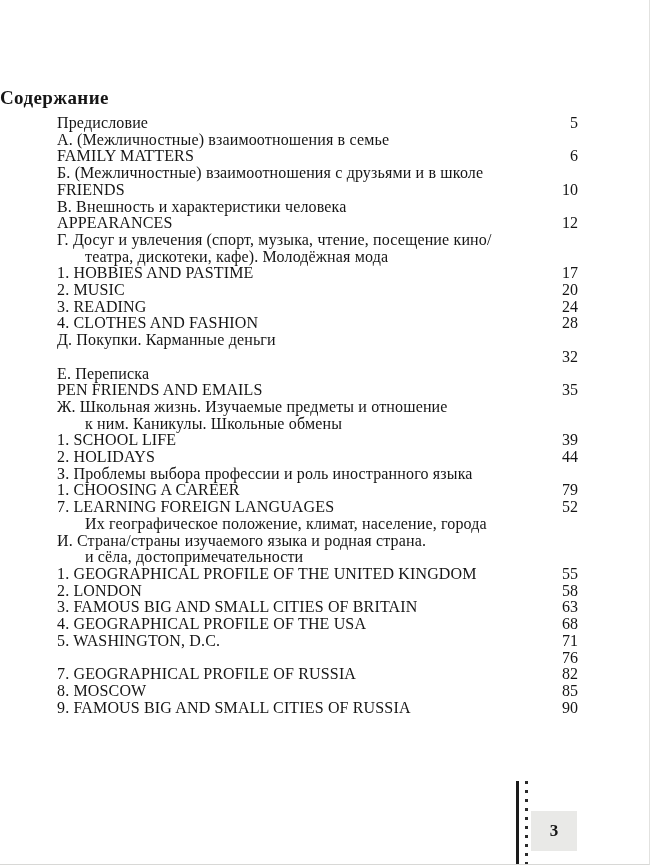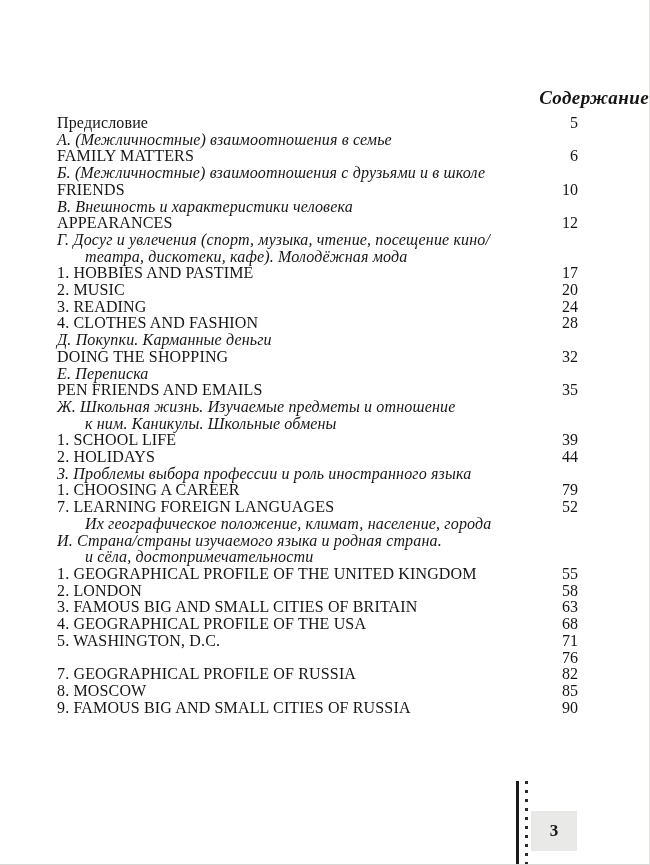--- a/index.html
+++ b/index.html
@@ -11,43 +11,42 @@
     position:relative;
     overflow:hidden;
   }
   .page {
     position:absolute; inset:0;
     background:#ffffff;
     border-right:1px solid #e2e2e0;
     border-bottom:1px solid #d8d8d6;
   }
   .title {
-    text-align:right;
+    text-align:left;
     font-weight:bold;
     font-size:19px;
     padding-top:87px;
     letter-spacing:0.4px;
-    font-style:italic;
   }
   .toc {
     position:absolute;
     left:57px;
     top:115px;
     width:521px;
   }
   .row {
     display:flex;
     align-items:baseline;
     font-size:16px;
     line-height:16.7px;
     white-space:nowrap;
   }
   .row .txt { letter-spacing:0.15px; }
   .row .pg { margin-left:auto; padding-left:10px; }
-  .row.it { font-style:italic; }
+  .row.it { }
   .row.ind .txt { padding-left:28px; }
   .footer {
     position:absolute;
     right:0; bottom:0;
     width:133px; height:83px;
   }
   .corner-rule {
     position:absolute;
     left:0; top:0;
     width:3px; height:83px;
@@ -125,21 +124,20 @@
         <span class="pg">24</span>
       </div>
       <div class="row">
         <span class="txt">4. CLOTHES AND FASHION</span>
         <span class="pg">28</span>
       </div>
       <div class="row it">
         <span class="txt">Д. Покупки. Карманные деньги</span>
       </div>
       <div class="row">
-        <span class="txt">DOING THE SHOPPING</span>
         <span class="pg">32</span>
       </div>
       <div class="row it">
         <span class="txt">Е. Переписка</span>
       </div>
       <div class="row">
         <span class="txt">PEN FRIENDS AND EMAILS</span>
         <span class="pg">35</span>
       </div>
       <div class="row it">

